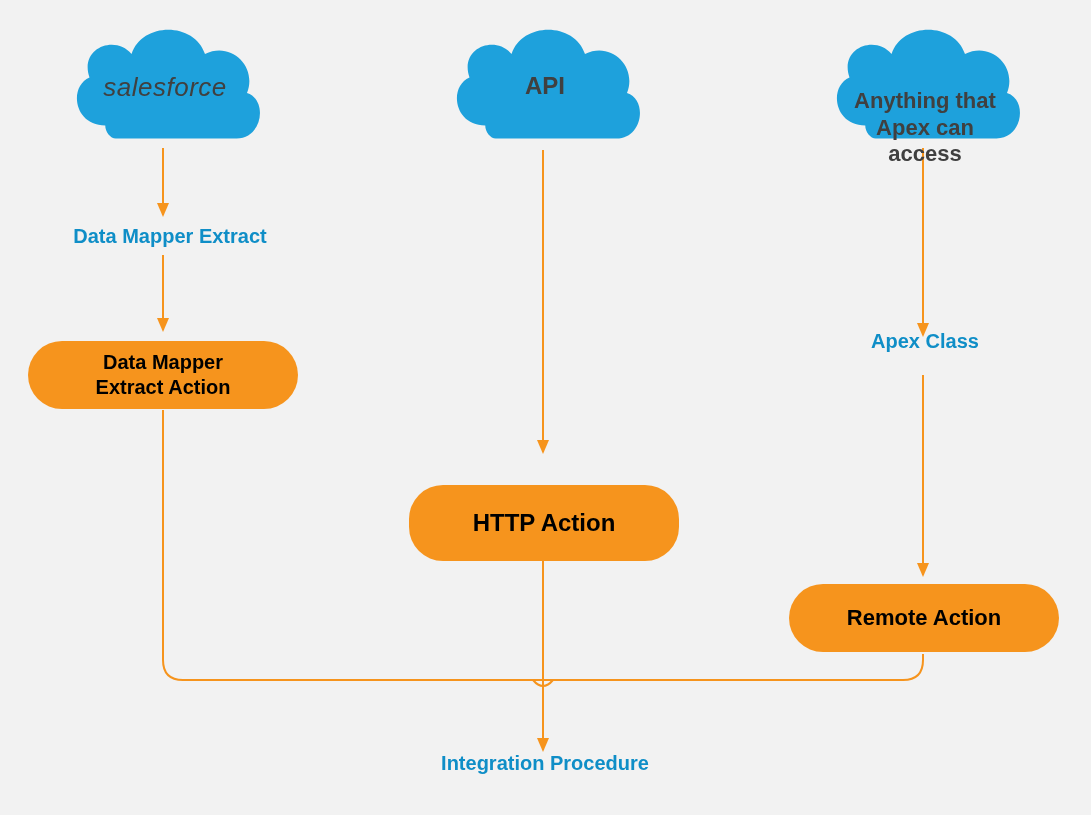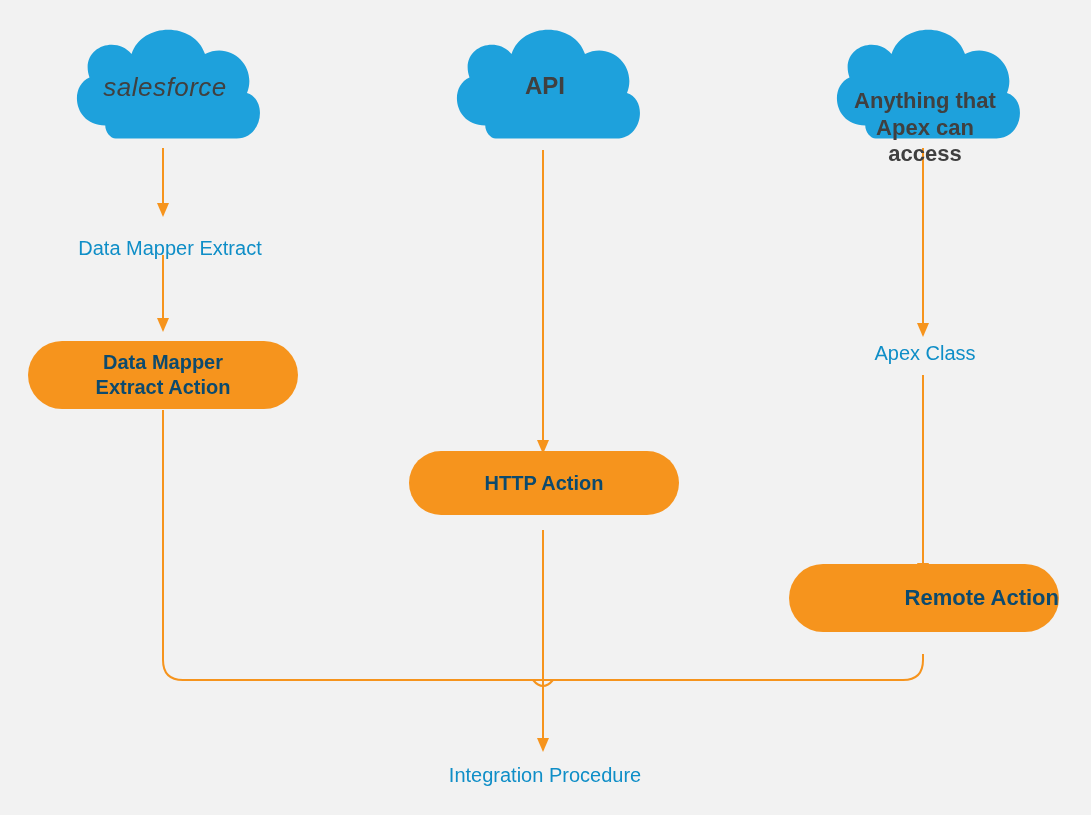--- a/index.html
+++ b/index.html
@@ -13,28 +13,27 @@
   }
   .abs { position: absolute; }
   .cloud-text {
     color: #404040;
     font-weight: 600;
     text-align: center;
     line-height: 1.2;
   }
   .label-blue {
     color: #0f8ec7;
-    font-weight: 400;
+    font-weight: 700;
     font-size: 20px;
     text-align: center;
-    margin-top: 12px;
   }
   .pill {
     background: #f6941d;
-    color: #0c4a6e;
+    color: #000000;
     font-weight: 700;
     display: flex;
     align-items: center;
     justify-content: center;
     text-align: center;
     line-height: 1.25;
   }
 </style>
 </head>
 <body>
@@ -109,18 +108,18 @@
   <span>Apex Class</span>
 </div>
 <div class="abs label-blue" style="left:395px; top:752px; width:300px;">
   <span>Integration Procedure</span>
 </div>
 
 <div class="abs pill" style="left:28px; top:341px; width:270px; height:68px; border-radius:34px; font-size:20px; white-space:pre-line;">
   <span>Data Mapper
 Extract Action</span>
 </div>
-<div class="abs pill" style="left:409px; top:451px; width:270px; height:64px; border-radius:34px; font-size:20px;">
+<div class="abs pill" style="left:409px; top:485px; width:270px; height:76px; border-radius:34px; font-size:24px;">
   <span>HTTP Action</span>
 </div>
-<div class="abs pill" style="left:789px; top:564px; width:270px; height:68px; border-radius:34px; font-size:22px;justify-content:flex-end;">
+<div class="abs pill" style="left:789px; top:584px; width:270px; height:68px; border-radius:34px; font-size:22px;">
   <span>Remote Action</span>
 </div>
 
 </body></html>

